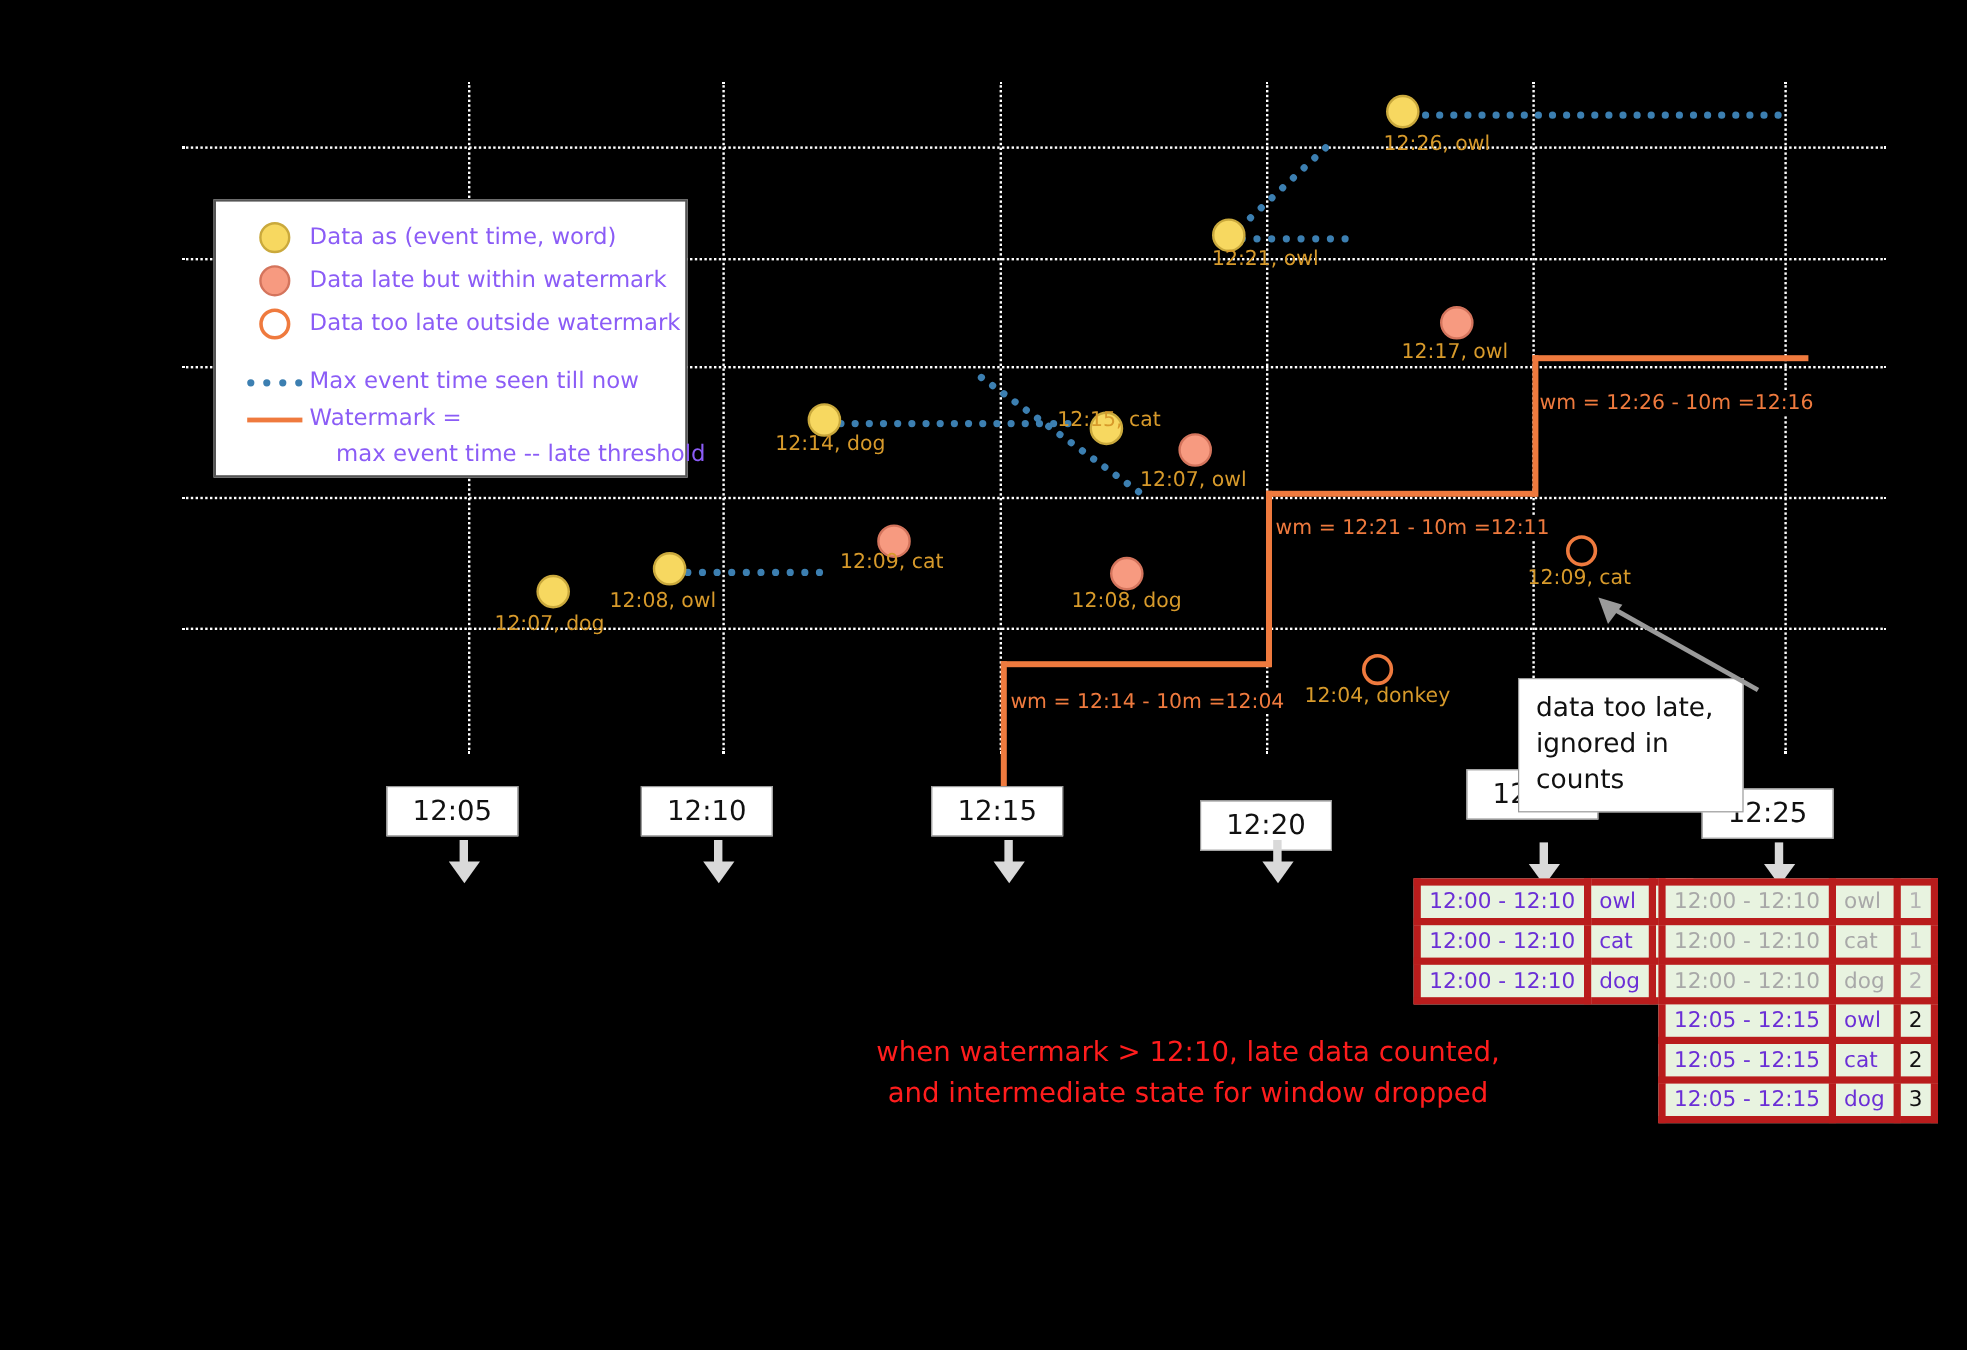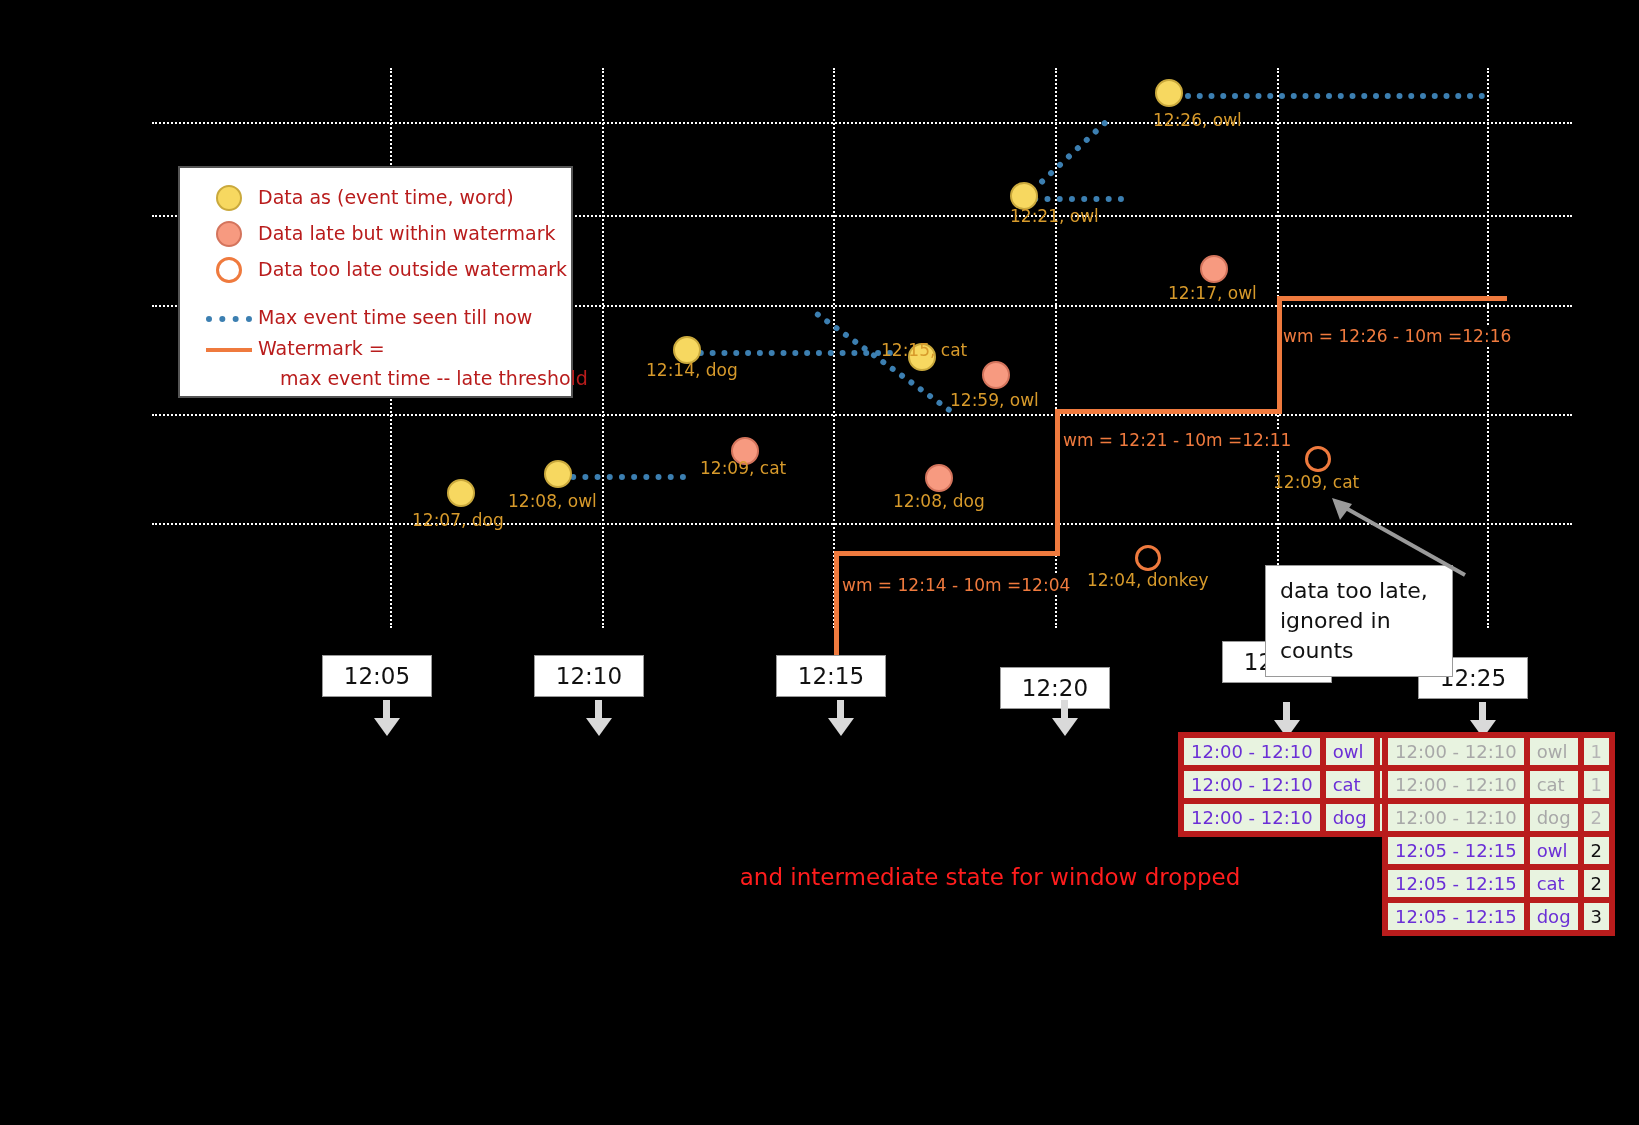--- a/index.html
+++ b/index.html
@@ -71,21 +71,21 @@
     left: 178px;
     top: 166px;
     width: 395px;
     height: 232px;
     background: #ffffff;
     border: 2px solid #555;
     box-sizing: border-box;
   }
   .legend-row {
     position: absolute;
-    color: #b91c1c;
+    color: #8b5cf6;
     font-size: 19px;
     white-space: nowrap;
   }
   .legend-swatch {
     position: absolute;
     border-radius: 50%;
     box-sizing: border-box;
   }
   .legend-dash {
     position: absolute;
@@ -208,21 +208,21 @@
   <div class="dot dot-yellow" style="left:673px; top:336px; width:28px; height:28px;"></div>
   <div class="dot-label" style="left:646px; top:360px;">12:14, dog</div>
 
   <div class="dot dot-salmon" style="left:925px; top:464px; width:28px; height:28px;"></div>
   <div class="dot-label" style="left:893px; top:491px;">12:08, dog</div>
 
   <div class="dot dot-yellow" style="left:908px; top:343px; width:28px; height:28px;"></div>
   <div class="dot-label" style="left:881px; top:340px;">12:15, cat</div>
 
   <div class="dot dot-salmon" style="left:982px; top:361px; width:28px; height:28px;"></div>
-  <div class="dot-label" style="left:950px; top:390px;">12:59, owl</div>
+  <div class="dot-label" style="left:950px; top:390px;">12:07, owl</div>
 
   <div class="dot dot-hollow" style="left:1135px; top:545px; width:26px; height:26px;"></div>
   <div class="dot-label" style="left:1087px; top:570px;">12:04, donkey</div>
 
   <div class="dot dot-yellow" style="left:1010px; top:182px; width:28px; height:28px;"></div>
   <div class="dot-label" style="left:1010px; top:206px;">12:21, owl</div>
 
   <div class="dot dot-salmon" style="left:1200px; top:255px; width:28px; height:28px;"></div>
   <div class="dot-label" style="left:1168px; top:283px;">12:17, owl</div>
 
@@ -279,20 +279,21 @@
     <div>data too late,</div>
     <div>ignored in counts</div>
   </div>
   <svg class="grid-line" style="left:1300px; top:480px; width:180px; height:110px;" viewBox="0 0 180 110">
     <line x1="165" y1="95" x2="35" y2="22" stroke="#9a9a9a" stroke-width="4"></line>
     <polygon points="32,18 52,24 40,40" fill="#9a9a9a"></polygon>
   </svg>
 
 
   <div class="redtext" style="left:680px; top:860px; width:620px;">
+    <div>when watermark &gt; 12:10, late data counted,</div>
     <div>and intermediate state for window dropped</div>
   </div>
 
   <table class="counts" style="left:1178px; top:732px;">
     <tbody>
       <tr>
         <td class="c-purple">12:00 - 12:10</td>
         <td class="c-purple">owl</td>
         <td class="c-dark">1</td>
       </tr>

